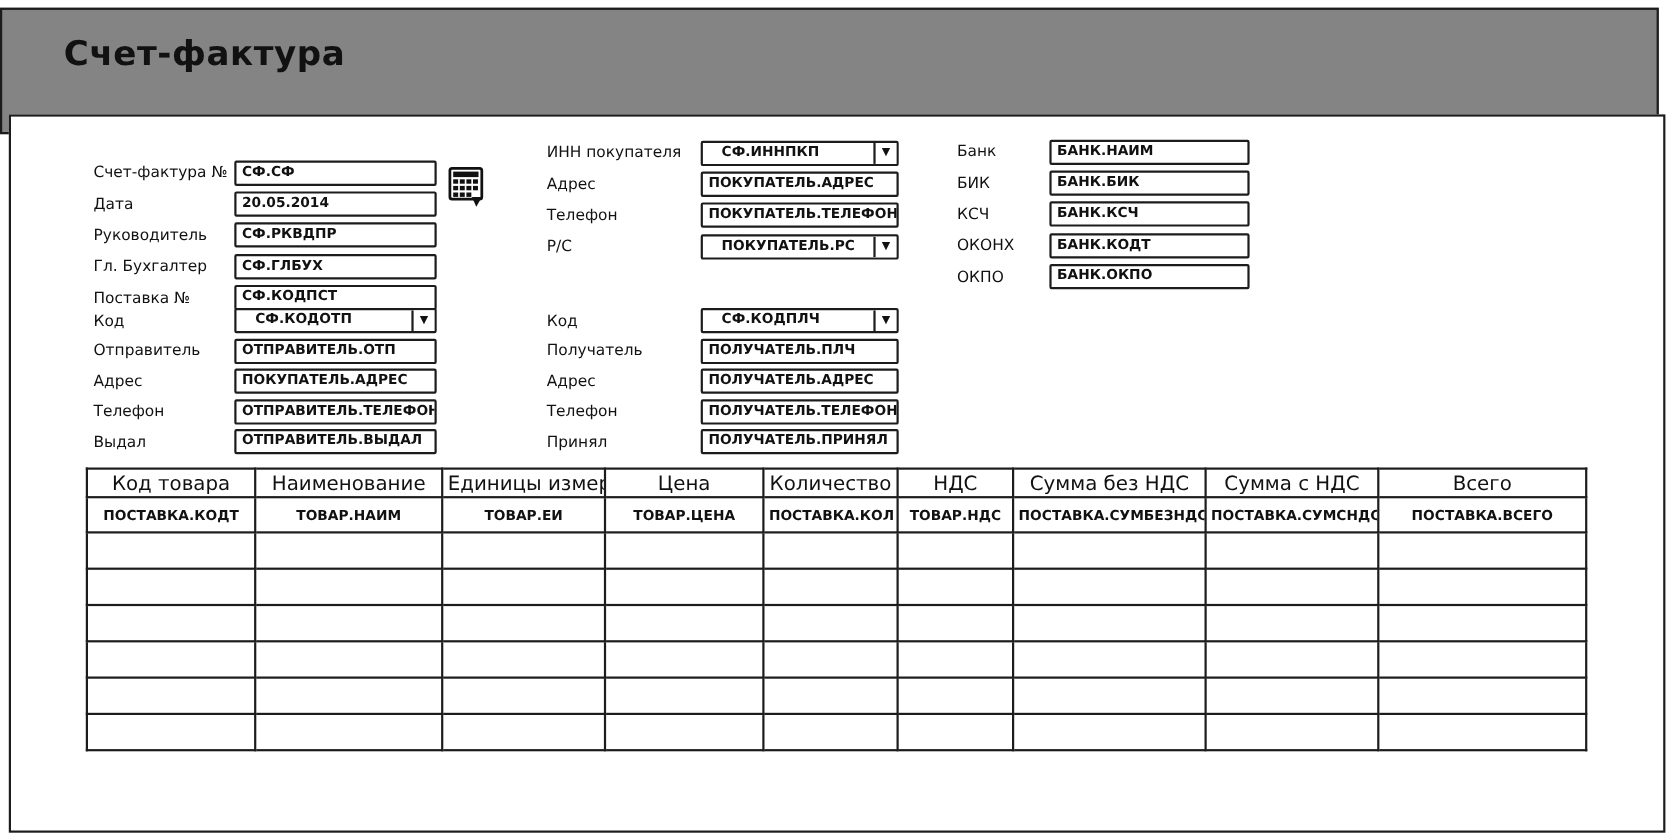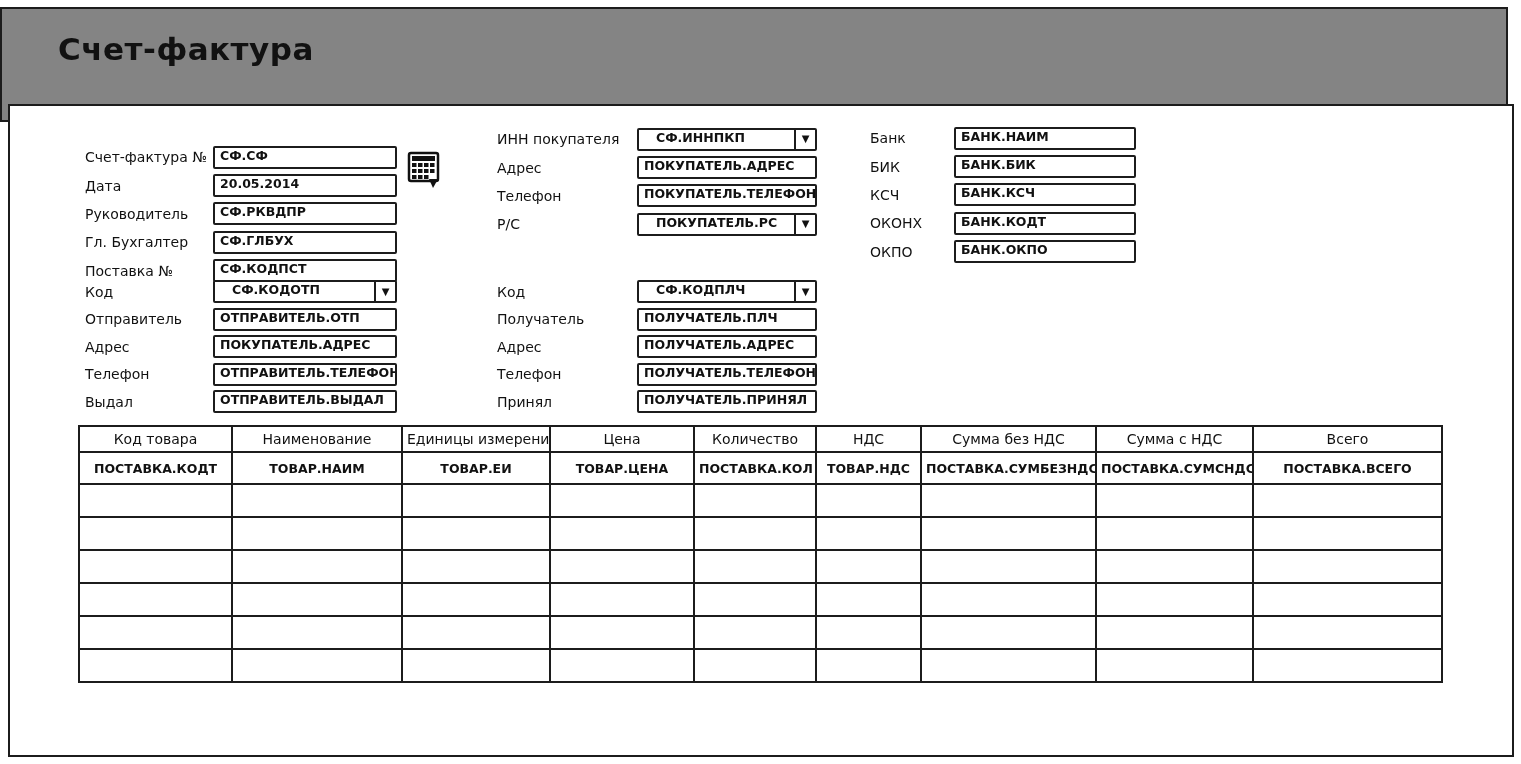--- a/index.html
+++ b/index.html
@@ -41,21 +41,21 @@
   #g-buyer{left:497px;top:125px;}
   #g-bank{left:870px;top:124px;}
   #g-sender{left:85px;top:278px;}
   #g-recipient{left:497px;top:278px;}
 
   .calendar{position:absolute;left:407px;top:150px;width:34px;height:40px;cursor:pointer;}
 
   
   .invoice-table{position:absolute;left:78px;top:425px;width:1363px;border-collapse:collapse;table-layout:fixed;background:#fff;}
   .invoice-table th,.invoice-table td{border:2px solid var(--border);padding:0 4px;overflow:hidden;white-space:nowrap;text-align:center;}
-  .invoice-table th{height:26px;font-size:14px;font-weight:normal;margin-top:36px;}
+  .invoice-table th{height:26px;font-size:18px;font-weight:normal;margin-top:36px;}
   .invoice-table td{height:32px;font-size:12.5px;font-weight:bold;}
   .invoice-table tr.empty td{height:33px;}
 
   
   .total{position:absolute;left:1181px;top:706px;display:flex;align-items:center;}
   .total .flabel{margin-right:15px;}
   .total .fbox{width:204px;height:25px;}
 </style>
 </head>
 <body>

